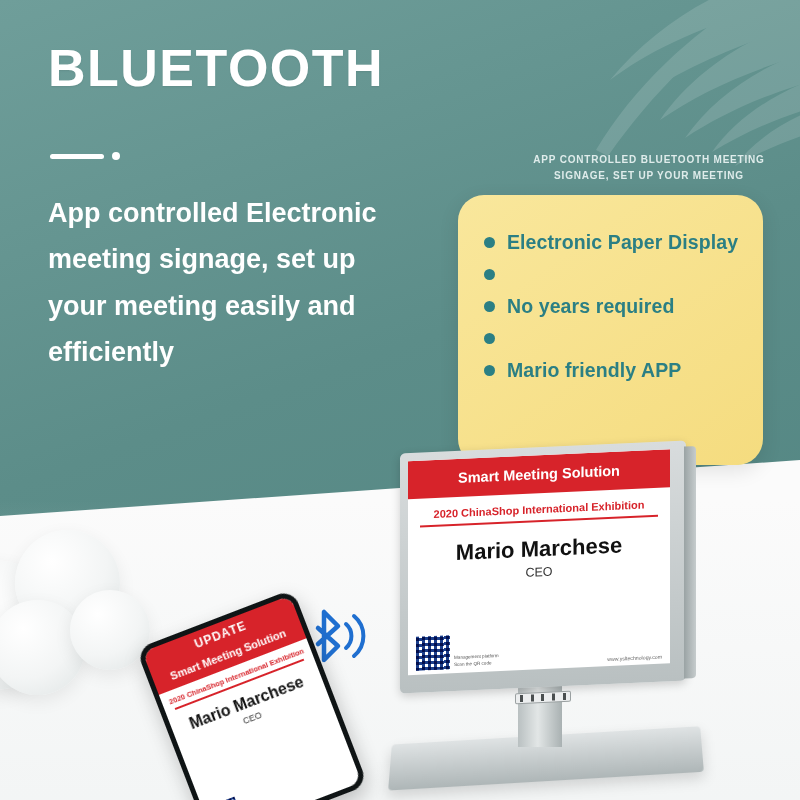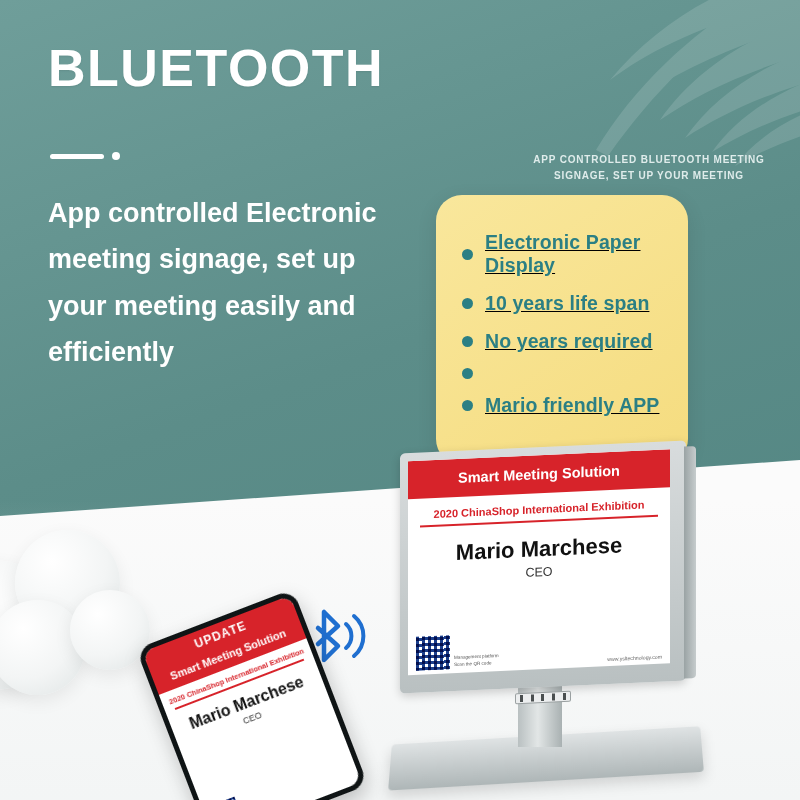--- a/index.html
+++ b/index.html
@@ -87,28 +87,27 @@
     text-align: center;
     color: #dfeceb;
     font-size: 10px;
     letter-spacing: 0.8px;
     line-height: 1.55;
     font-weight: bold;
   }
 
   
   .card {
-    position: absolute; left: 436px; top: 195px;
-    width: 252px; height: 270px;
+    position: absolute; left: 458px; top: 195px;
+    width: 305px; height: 270px;
     background: #f7e18e;
     background: linear-gradient(145deg, #f9e79c 0%, #f5dc7f 100%);
     border-radius: 26px;
     box-shadow: 0 6px 20px rgba(0,0,0,0.10);
     padding: 36px 22px 0 26px;
-    text-decoration: underline;
   }
   .feature {
     display: flex; align-items: center; gap: 12px;
     margin-bottom: 15px;
   }
   .feature .bullet {
     width: 11px; height: 11px; border-radius: 50%;
     background: #2b7f84; flex: 0 0 auto;
   }
   .feature .ftext {
@@ -294,21 +293,20 @@
 
   <div class="micro">APP CONTROLLED BLUETOOTH MEETING SIGNAGE, SET UP YOUR MEETING</div>
 
   <div class="card">
     <div class="feature">
       <span class="bullet"></span>
       <span class="ftext">Electronic Paper Display</span>
     </div>
     <div class="feature">
       <span class="bullet"></span>
-      <span class="ftext">10 years life span</span>
     </div>
     <div class="feature">
       <span class="bullet"></span>
       <span class="ftext">No years required</span>
     </div>
     <div class="feature">
       <span class="bullet"></span>
     </div>
     <div class="feature">
       <span class="bullet"></span>

